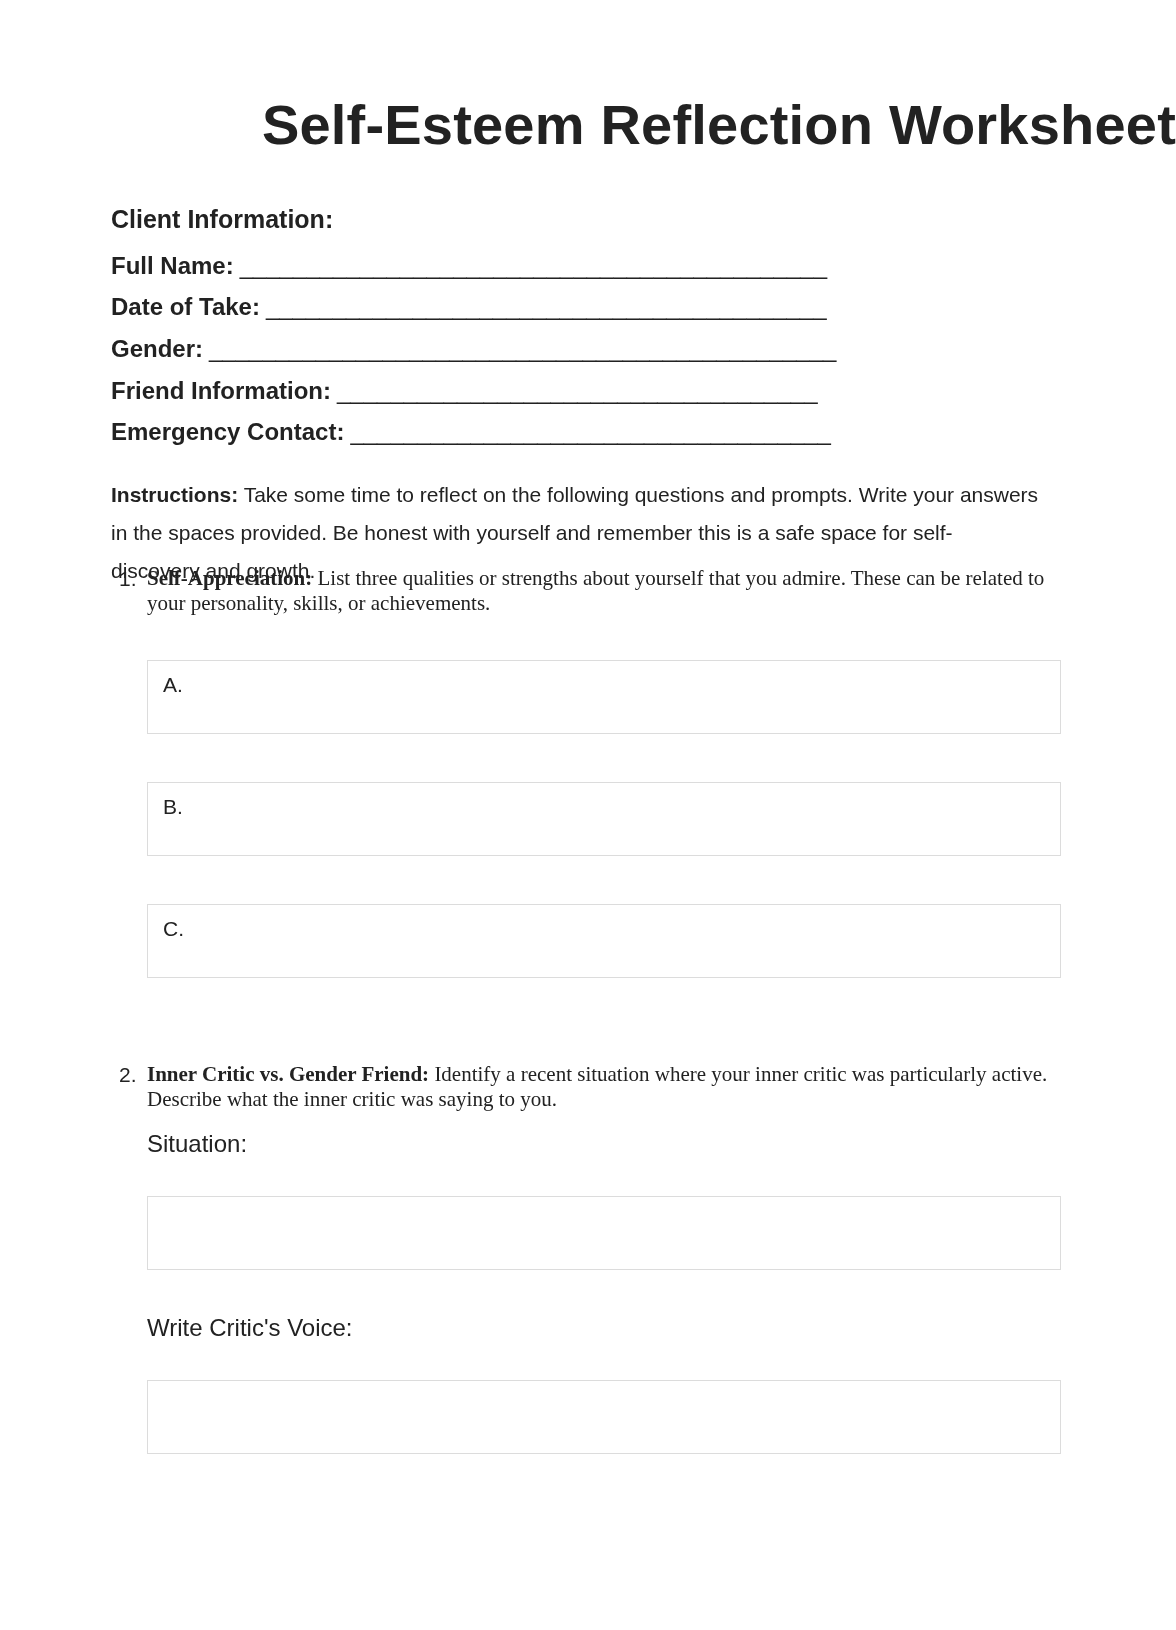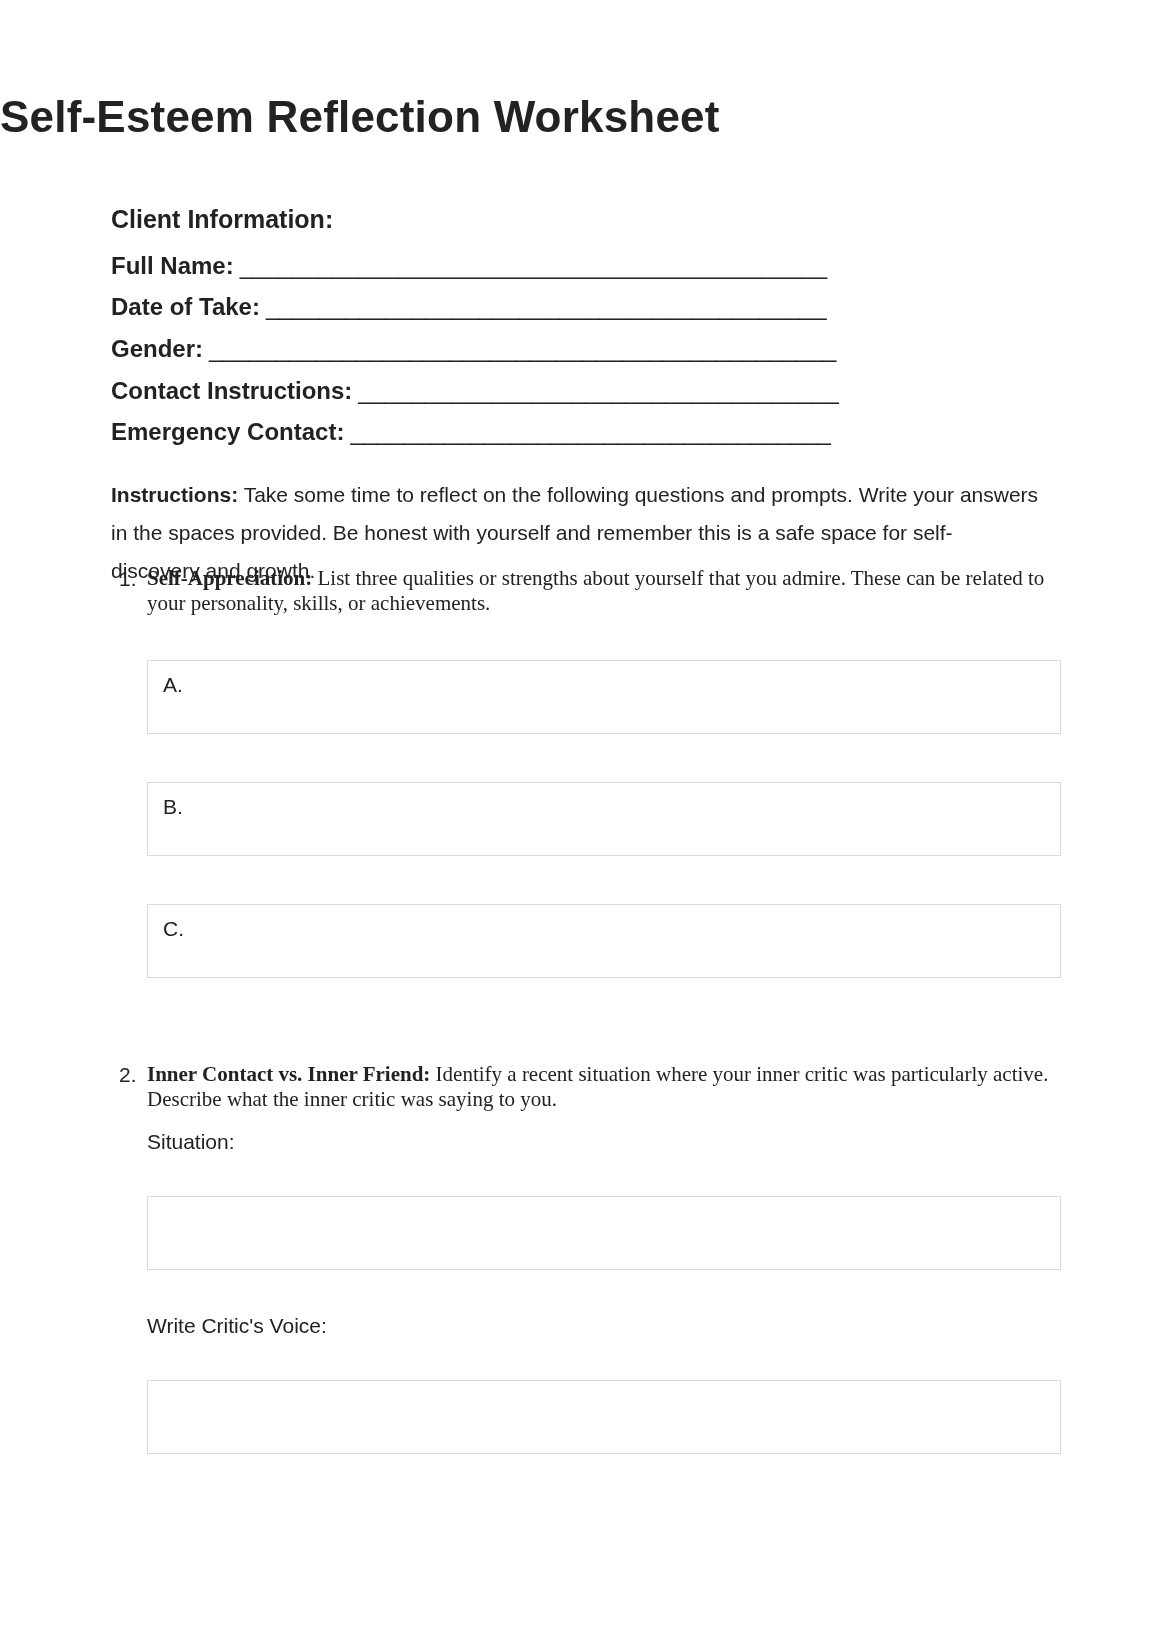--- a/index.html
+++ b/index.html
@@ -1,22 +1,22 @@
 <!DOCTYPE html>
 <html><head>
   <meta charset="utf-8">
   <style>
     html, body { margin: 0; padding: 0; background: #ffffff; }
     body {
       width: 1176px; height: 1630px; position: relative; overflow: hidden;
       font-family: "Liberation Sans", sans-serif; color: #222222;
     }
     .title {
-      position: absolute; top: 92px; left: 0; width: 1176px; text-align: left;
-      font-size: 44px; font-weight: bold; color: #222; margin: 0; letter-spacing: 0.2px;
+      position: absolute; top: 92px; left: 0; width: 1176px; text-align: right;
+      font-size: 56px; font-weight: bold; color: #222; margin: 0; letter-spacing: 0.2px;
     }
     .section-heading {
       position: absolute; left: 111px; top: 205px; font-size: 25px; font-weight: bold; margin: 0;
     }
     .field {
       position: absolute; left: 111px; font-size: 24px; font-weight: bold; white-space: nowrap;
     }
     .field .line { font-weight: normal; margin-left: 6px; }
     .instructions {
       position: absolute; left: 111px; top: 476px; width: 930px; font-size: 21px; line-height: 38px; margin: 0;
@@ -25,40 +25,40 @@
     .q {
       position: absolute; left: 111px; width: 960px; font-size: 21px; line-height: 25px;
     }
     .q .num { position: absolute; left: 8px; top: 0; }
     .q .body { margin-left: 36px; font-family: Liberation Serif, serif; }
     .answer-box {
       position: absolute; left: 147px; width: 914px; height: 74px;
       border: 1.5px solid #dcdcdc; box-sizing: border-box; background: #fff;
     }
     .answer-box .letter { position: absolute; left: 15px; top: 12px; font-size: 21px; color: #222; }
-    .sublabel { position: absolute; left: 147px; font-size: 21px; }
+    .sublabel { position: absolute; left: 147px; font-size: 24px; }
   </style>
 </head>
 <body>
 
 <h1 class="title">Self-Esteem Reflection Worksheet</h1>
 
 <h2 class="section-heading">Client Information:</h2>
 
 <div class="field" style="top:252px">
   <span>Full Name:</span><span class="line">____________________________________________</span>
 </div>
 <div class="field" style="top:293px">
   <span>Date of Take:</span><span class="line">__________________________________________</span>
 </div>
 <div class="field" style="top:335px">
   <span>Gender:</span><span class="line">_______________________________________________</span>
 </div>
 <div class="field" style="top:377px">
-  <span>Contact Instructions:</span><span class="line">____________________________________</span>
+  <span>Friend Information:</span><span class="line">____________________________________</span>
 </div>
 <div class="field" style="top:418px">
   <span>Emergency Contact:</span><span class="line">____________________________________</span>
 </div>
 
 <p class="instructions"><b>Instructions:</b><span> Take some time to reflect on the following questions and prompts. Write your answers in the spaces provided. Be honest with yourself and remember this is a safe space for self-discovery and growth.</span></p>
 
 <div class="q" style="top:566px">
   <span class="num">1.</span>
   <div class="body"><b>Self-Appreciation:</b><span> List three qualities or strengths about yourself that you admire. These can be related to your personality, skills, or achievements.</span></div>
@@ -69,20 +69,20 @@
 </div>
 <div class="answer-box" style="top:782px">
   <span class="letter">B.</span>
 </div>
 <div class="answer-box" style="top:904px">
   <span class="letter">C.</span>
 </div>
 
 <div class="q" style="top:1062px">
   <span class="num">2.</span>
-  <div class="body"><b>Inner Contact vs. Inner Friend:</b><span> Identify a recent situation where your inner critic was particularly active. Describe what the inner critic was saying to you.</span></div>
+  <div class="body"><b>Inner Critic vs. Gender Friend:</b><span> Identify a recent situation where your inner critic was particularly active. Describe what the inner critic was saying to you.</span></div>
 </div>
 
 <div class="sublabel" style="top:1130px">Situation:</div>
 <div class="answer-box" style="top:1196px"></div>
 
 <div class="sublabel" style="top:1314px">Write Critic's Voice:</div>
 <div class="answer-box" style="top:1380px"></div>
 
 </body></html>

